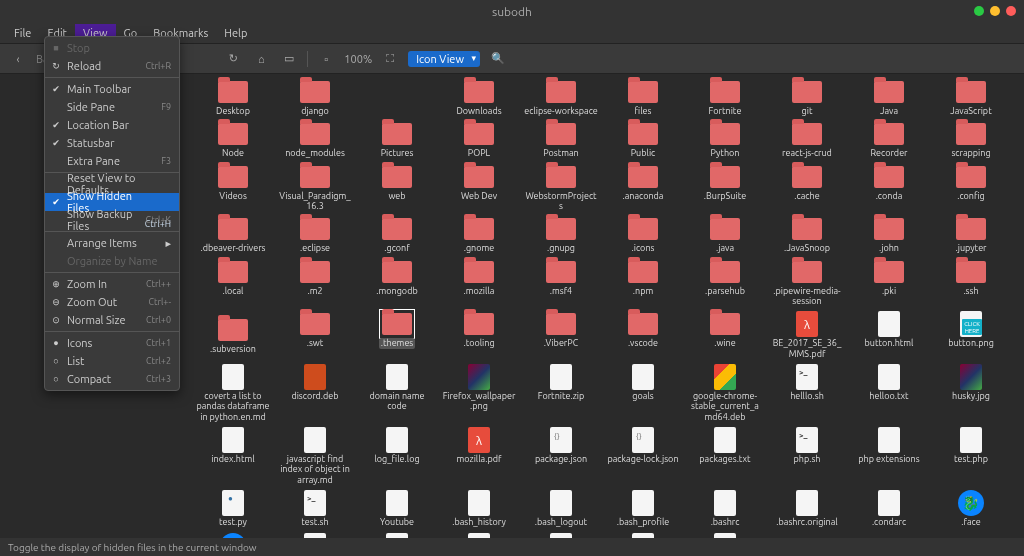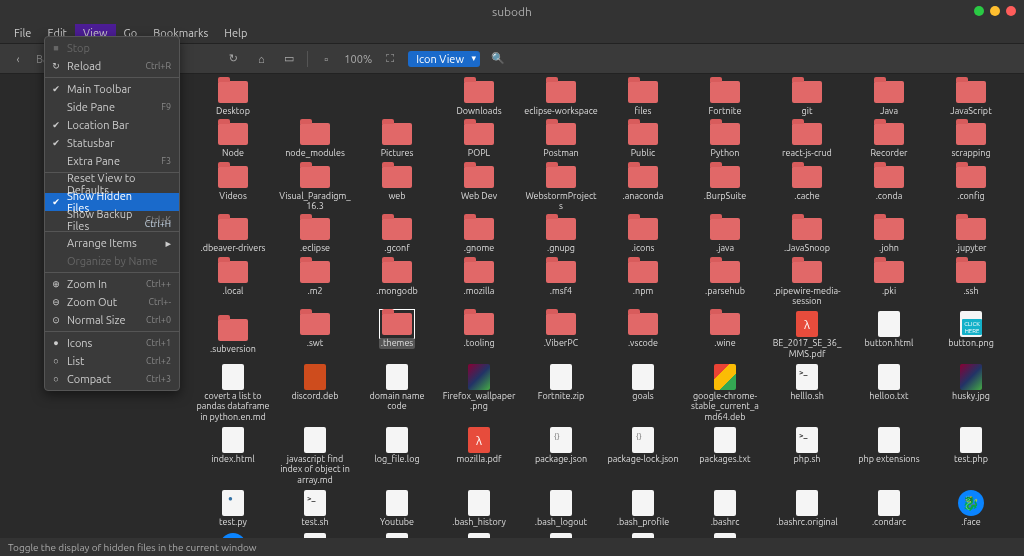--- a/index.html
+++ b/index.html
@@ -121,20 +121,26 @@
           <div class="folder-shape"></div>
         </div>
         <div class="label">.con</div>
       </div>
       <div class="item" style="grid-area: 1 / 3;">
         <div class="icon">
           <div class="folder-shape"></div>
         </div>
         <div class="label">Desktop</div>
       </div>
+      <div class="item" style="grid-area: 1 / 4;">
+        <div class="icon">
+          <div class="folder-shape"></div>
+        </div>
+        <div class="label">django</div>
+      </div>
       <div class="item" style="grid-area: 1 / 6;">
         <div class="icon">
           <div class="folder-shape"></div>
         </div>
         <div class="label">Downloads</div>
       </div>
       <div class="item" style="grid-area: 1 / 7;">
         <div class="icon">
           <div class="folder-shape"></div>
         </div>

